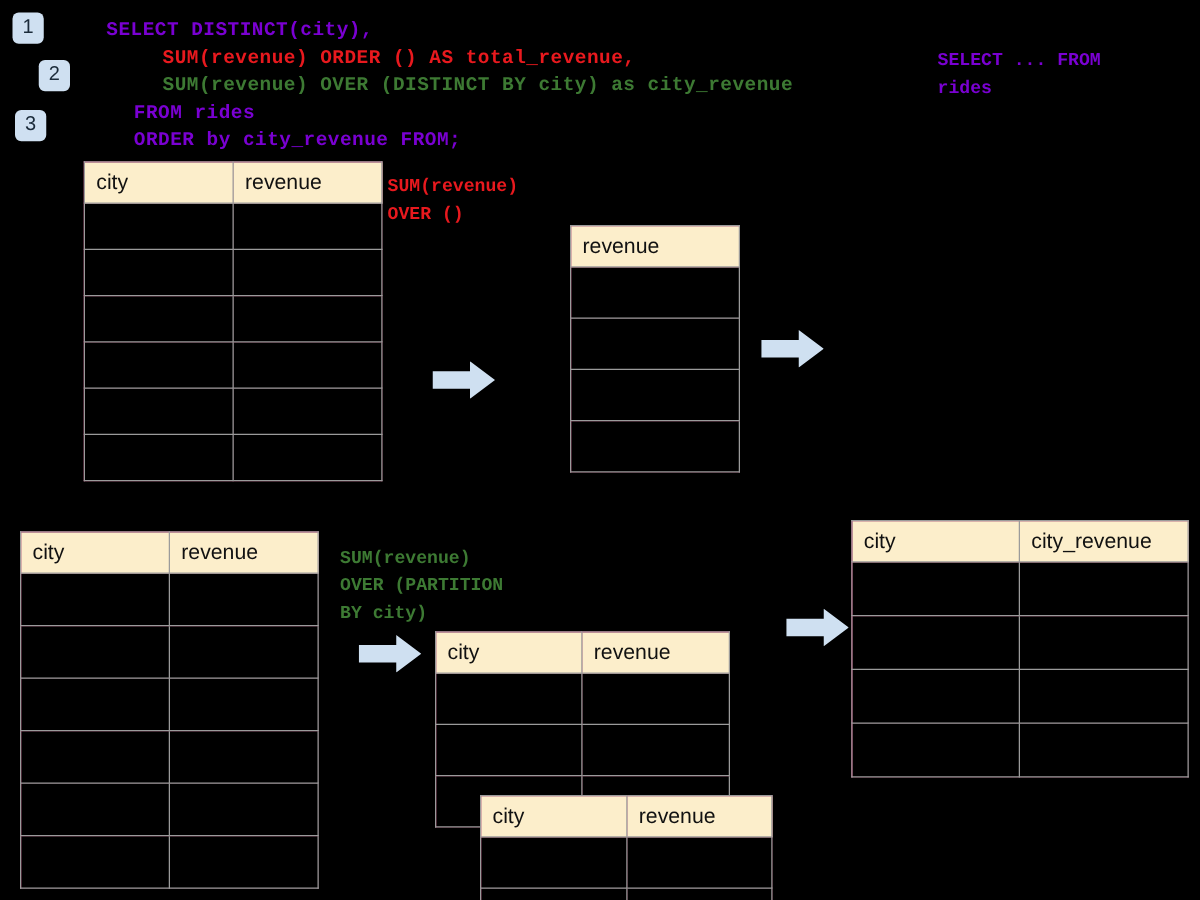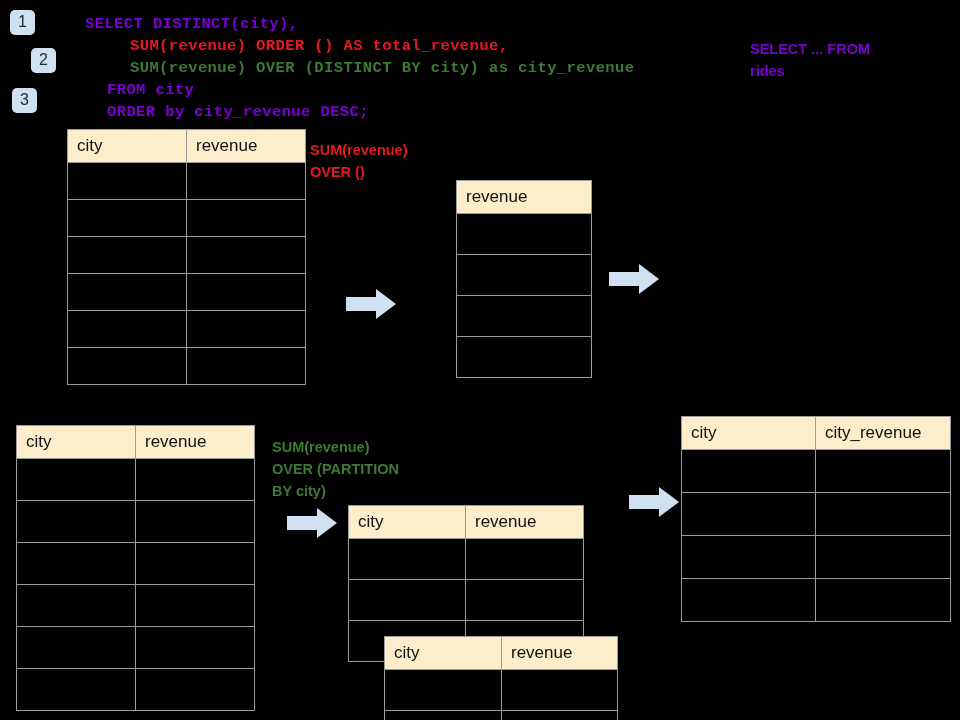--- a/index.html
+++ b/index.html
@@ -43,21 +43,21 @@
     white-space: pre;
     line-height: 22px;
   }
   .sql-violet { color: #7a00d2; }
   .sql-red    { color: #e8191e; }
   .sql-green  { color: #3d7a33; }
 
   
   .callout {
     position: absolute;
-    font-family: Liberation Sans, sans-serif;
+    font-family: Liberation Mono, monospace;
     font-size: 14.5px;
     font-weight: bold;
     white-space: pre;
     line-height: 22px;
   }
   .callout-red    { color: #e8191e; }
   .callout-green  { color: #3d7a33; }
   .callout-violet { color: #7a00d2; }
 
   
@@ -93,22 +93,22 @@
 
 <div id="canvas">
 
   <div class="badge" style="left:10px; top:10px;">1</div>
   <div class="badge" style="left:31px; top:48px;">2</div>
   <div class="badge" style="left:12px; top:88px;">3</div>
 
   <div class="sql sql-violet" style="left:85px; top:13px;">SELECT DISTINCT(city),</div>
   <div class="sql sql-red" style="left:130px; top:35px;">SUM(revenue) ORDER () AS total_revenue,</div>
   <div class="sql sql-green" style="left:130px; top:57px;">SUM(revenue) OVER (DISTINCT BY city) as city_revenue</div>
-  <div class="sql sql-violet" style="left:107px; top:79px;">FROM city</div>
-  <div class="sql sql-violet" style="left:107px; top:101px;">ORDER by city_revenue DESC;</div>
+  <div class="sql sql-violet" style="left:107px; top:79px;">FROM rides</div>
+  <div class="sql sql-violet" style="left:107px; top:101px;">ORDER by city_revenue FROM;</div>
 
   <div class="callout callout-violet" style="left:750px; top:38px;">SELECT ... FROM
 rides</div>
 
   <div class="callout callout-red" style="left:310px; top:139px;">SUM(revenue)
 OVER ()</div>
 
   <div class="callout callout-green" style="left:272px; top:436px;">SUM(revenue)
 OVER (PARTITION
 BY city)</div>

